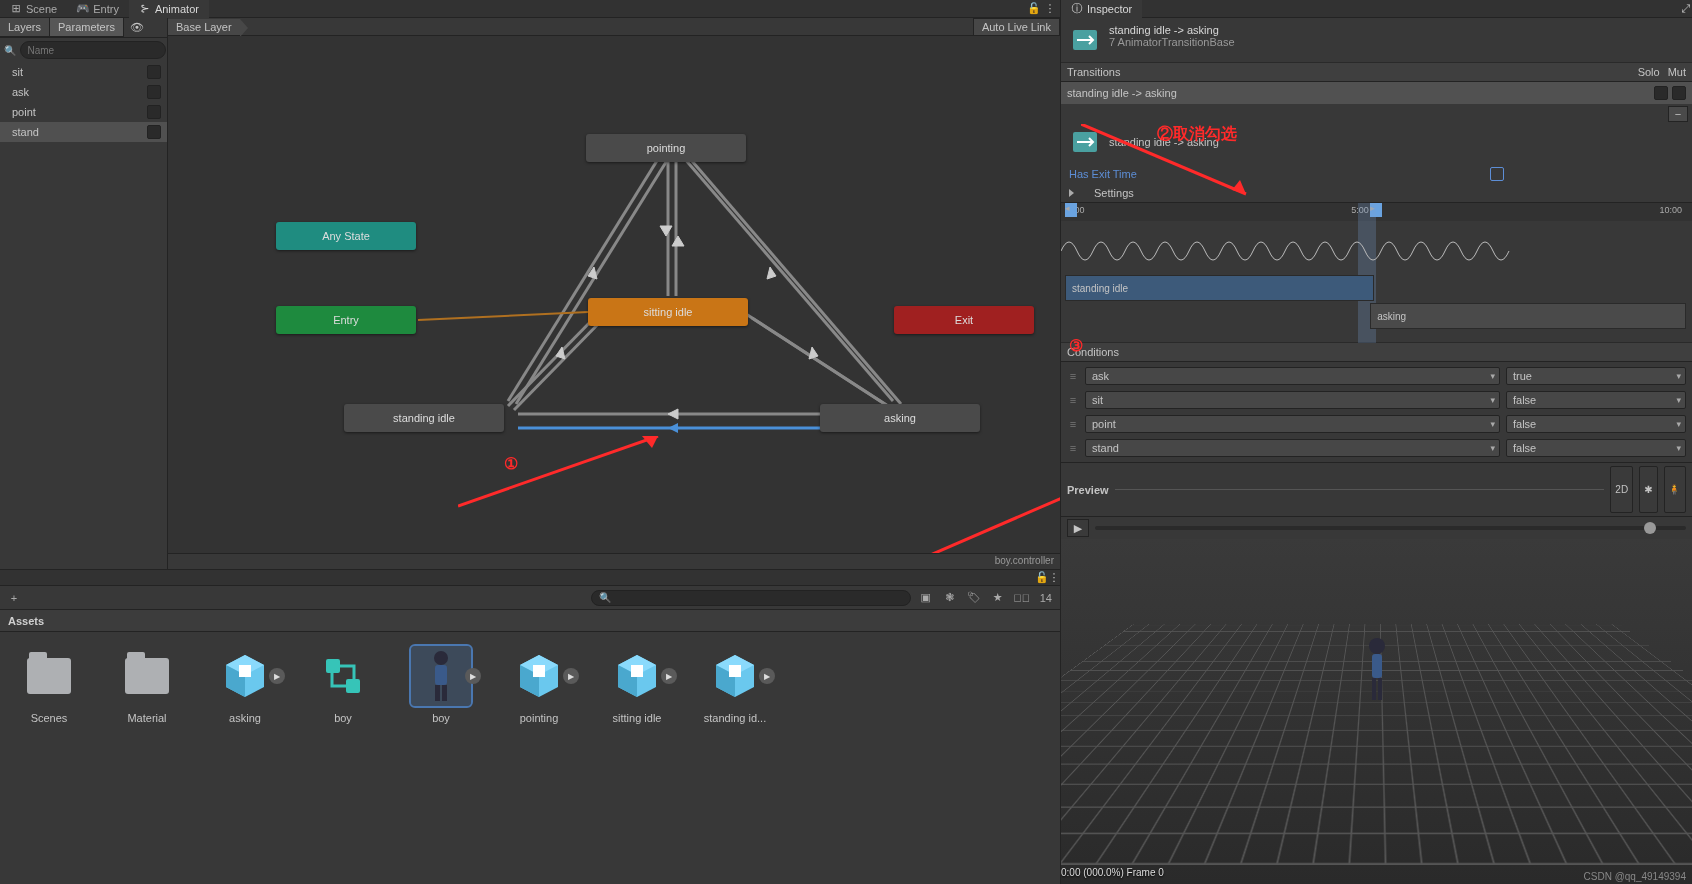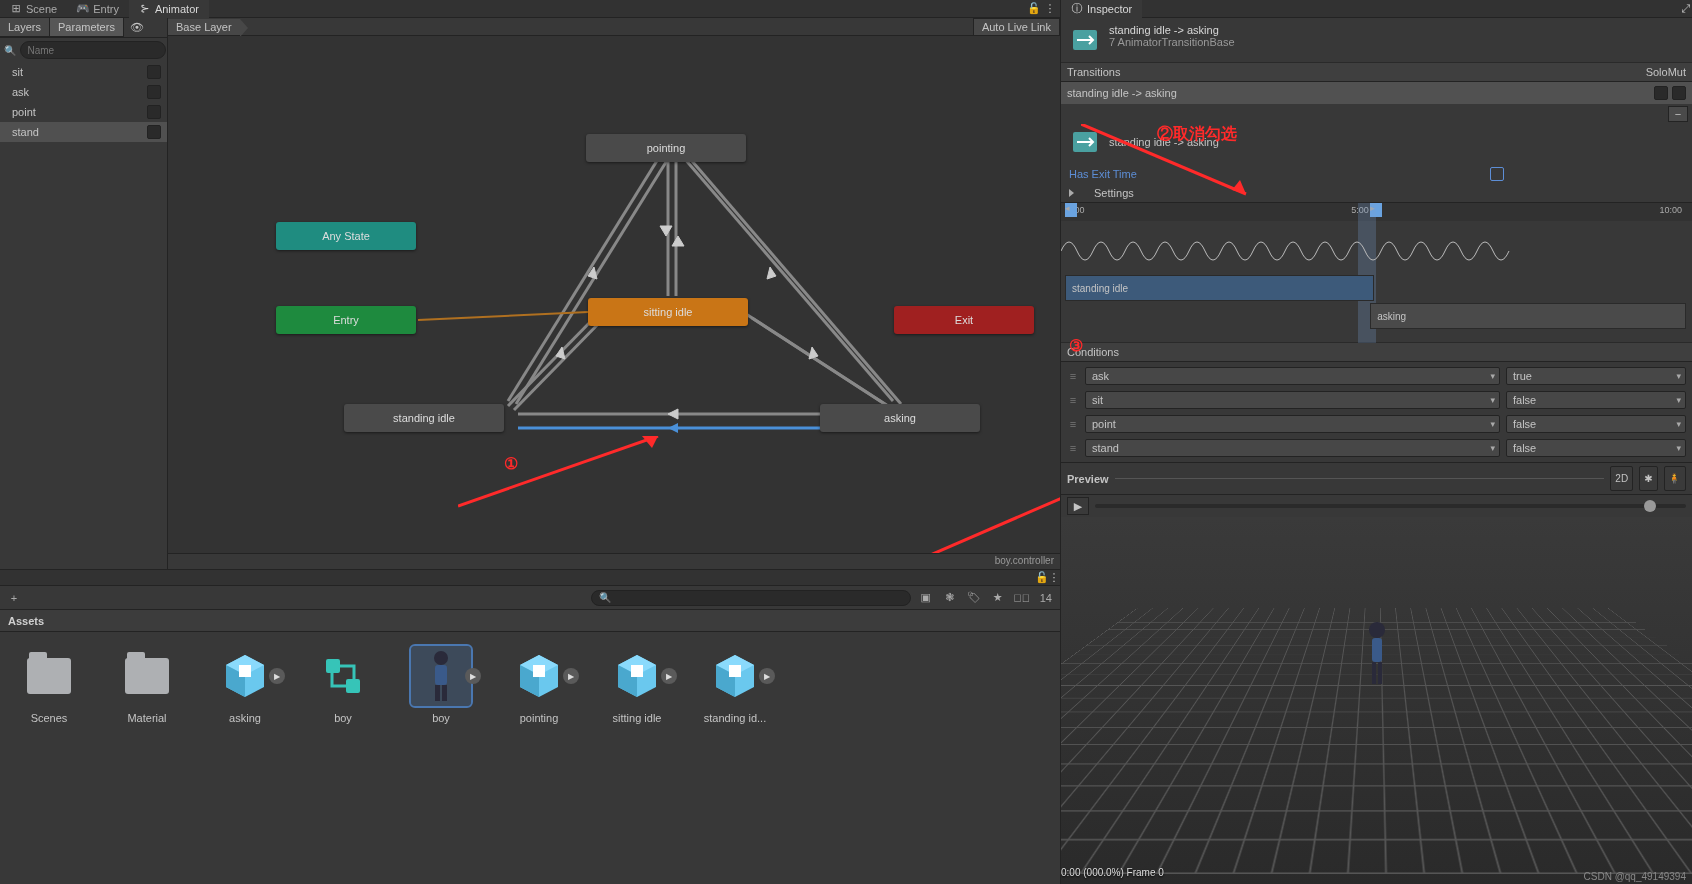--- a/index.html
+++ b/index.html
@@ -90,21 +90,21 @@
 
 .cond-list{padding:2px 0}
 .cond-row{display:flex;align-items:center;padding:2px 6px;gap:6px;height:24px}
 .dd{flex:1;height:18px;background:#474747;border:1px solid #232323;border-radius:2px;display:flex;align-items:center;padding:0 6px;position:relative;cursor:pointer}
 .dd::after{content:"▾";position:absolute;right:4px;color:#aaa;font-size:9px}
 .handle{color:#777;width:12px;text-align:center}
 
 .preview-hdr{display:flex;align-items:center;padding:3px 6px;border-top:1px solid #232323;gap:6px}
 .prev-lbl{font-weight:bold}
 .prev-line{flex:1;height:1px;background:#555}
-.prev-btn{padding:6px 4px;background:#3a3a3a;border:1px solid #232323;border-radius:2px;font-size:10px;cursor:pointer}
+.prev-btn{padding:17px 4px;background:#3a3a3a;border:1px solid #232323;border-radius:2px;font-size:10px;cursor:pointer}
 .prev-ctrl{display:flex;align-items:center;padding:2px 6px;gap:6px;border-top:1px solid #232323}
 .play-btn{width:22px;height:18px;background:#3a3a3a;border:1px solid #232323;display:flex;align-items:center;justify-content:center;cursor:pointer}
 .slider-track{flex:1;height:4px;background:#2a2a2a;border-radius:2px;position:relative}
 .slider-thumb{position:absolute;right:30px;top:-4px;width:12px;height:12px;border-radius:50%;background:#999}
 .preview-vp{flex:1;min-height:130px;background:linear-gradient(#3a3a3a,#2a2a2a);position:relative;overflow:hidden}
 .grid-floor{position:absolute;inset:0;background-image:repeating-linear-gradient(90deg,#555 0,#555 1px,transparent 1px,transparent 20px),repeating-linear-gradient(0deg,#555 0,#555 1px,transparent 1px,transparent 20px);transform:perspective(400px) rotateX(60deg);transform-origin:center 40%}
 .char{position:absolute;left:50%;top:28%;transform:translateX(-50%);width:30px;height:70px}
 .vp-status{position:absolute;bottom:6px;left:0;right:0;text-align:left;font-size:10px;color:#ddd;text-shadow:0 1px 2px #000}
 .watermark{position:absolute;bottom:2px;right:6px;font-size:10px;color:#888}
 
@@ -365,21 +365,21 @@
         </div>
         <div>
           <div style="color:#d8d8d8">standing idle -&gt; asking</div>
           <div style="color:#999">7 AnimatorTransitionBase</div>
         </div>
       </div>
 
       <div class="section-hdr">
         <span class="sec-lbl">Transitions</span>
         <span class="sec-spacer"></span>
-        <span style="">Solo</span>
+        <span style="margin-right:8px">Solo</span>
         <span>Mut</span>
       </div>
       <div class="trans-row">
         <span style="flex:1">standing idle -&gt; asking</span>
         <span class="small-cb"></span>
         <span class="small-cb"></span>
       </div>
       <div class="minus-row">
           <div class="minus-btn">−</div>
         </div>

